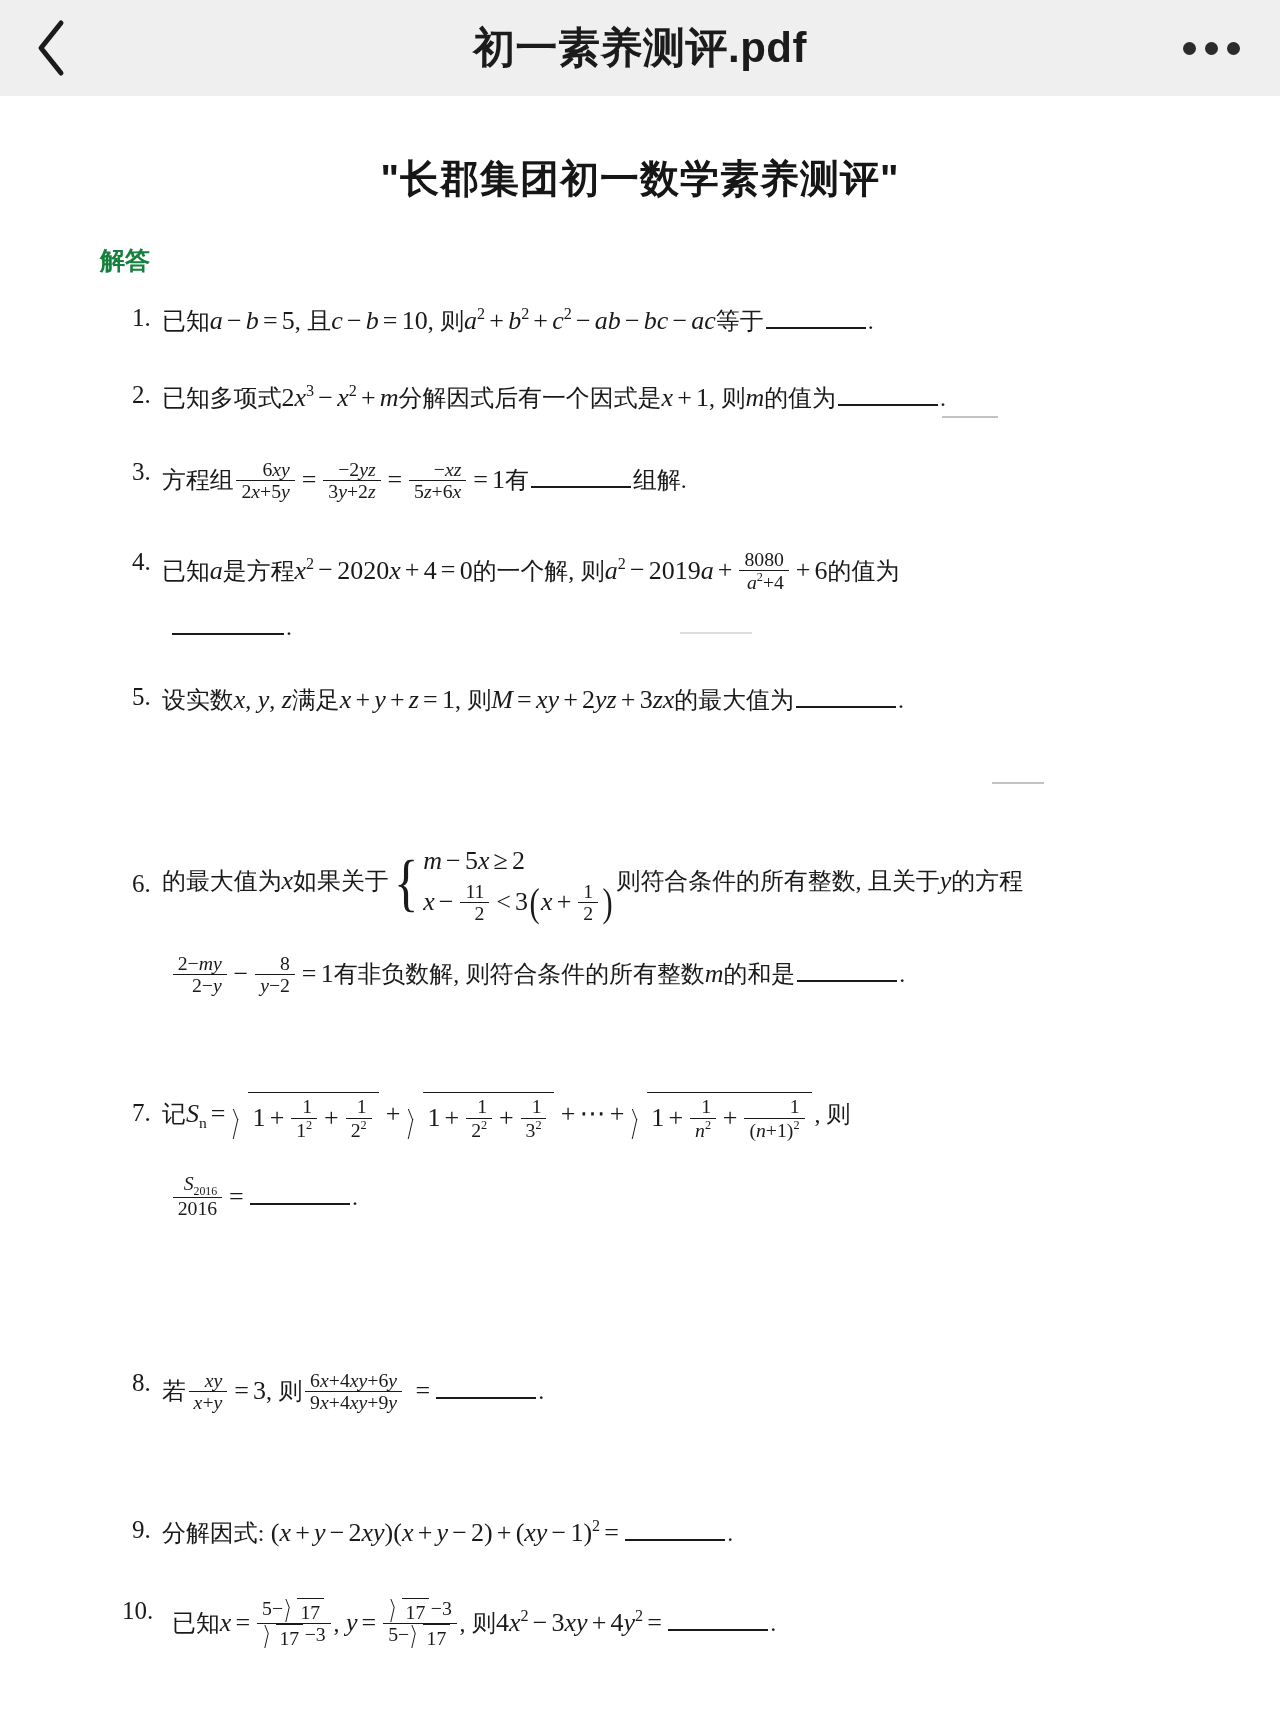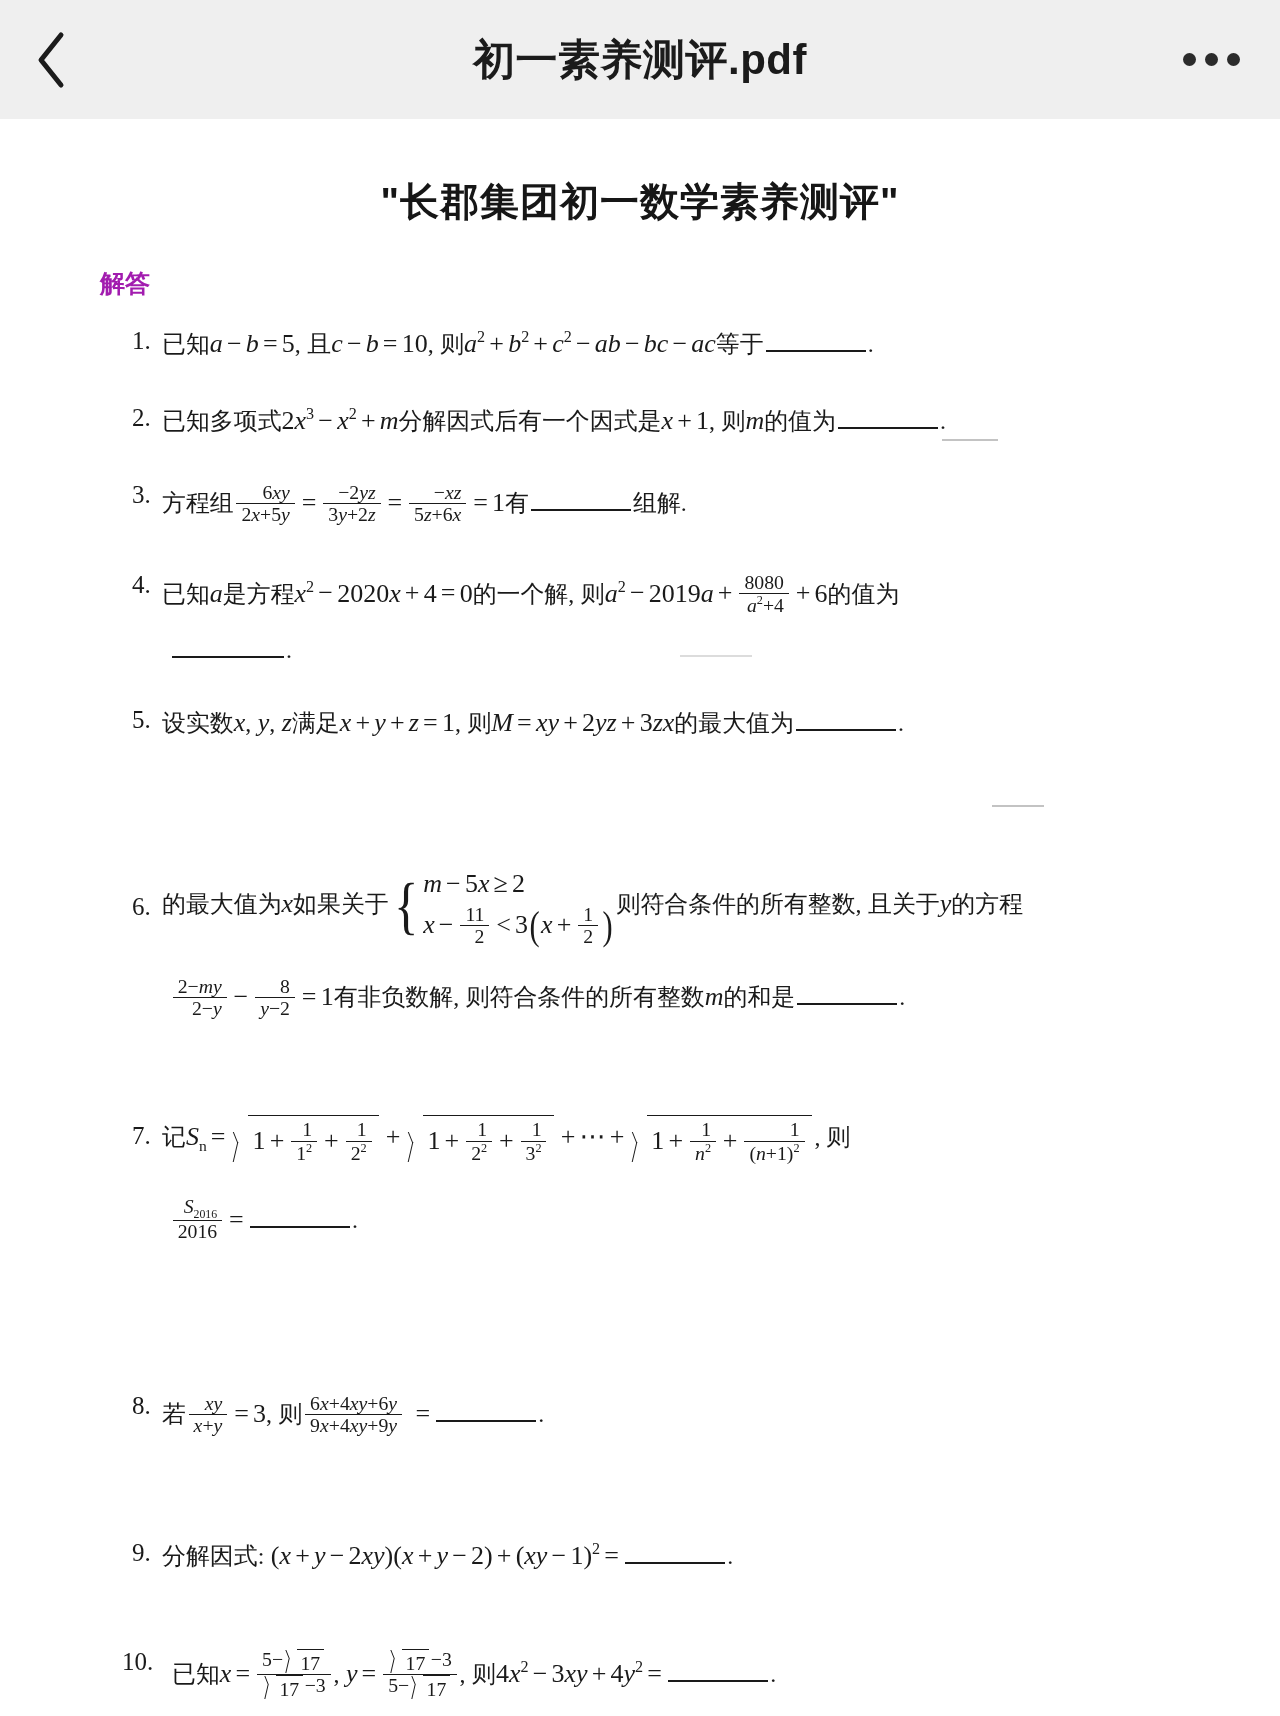--- a/index.html
+++ b/index.html
@@ -6,21 +6,21 @@
   html, body {
     margin: 0; padding: 0;
     width: 1280px;
     background: #ffffff;
     font-family: "Liberation Serif", "DejaVu Serif", serif;
   }
   body { width: 1280px; height: 1716px; overflow: hidden; position: relative; }
 
   
   #appbar {
-    height: 119px;
+    height: 96px;
     background: #efefef;
     display: flex;
     align-items: center;
     padding: 0 34px;
     position: relative;
   }
   #back-btn {
     width: 56px; height: 70px;
     display: flex; align-items: center; justify-content: flex-start;
     cursor: pointer;
@@ -70,21 +70,21 @@
     font-size: 39px;
     color: #161616;
     margin: 56px 0 0 0;
     letter-spacing: 1px;
   }
 
   #section-label {
     font-family: "Liberation Serif", "DejaVu Serif", serif;
     font-size: 25px;
     font-weight: bold;
-    color: #a21caf;
+    color: #15803d;
     margin: 38px 0 0 100px;
   }
 
   .problems { margin: 0; padding: 0; }
 
   .problem {
     position: relative;
     color: #1a1a1a;
     padding: 0 60px 0 130px;
     font-size: 26px;
@@ -294,21 +294,21 @@
       </div>
     </div>
 
     <div class="problem" style="margin-top:104px;">
       <span class="pnum">9.</span>
       <div class="pline" style="padding-left:32px;">
         <span class="cn">分解因式:</span>&nbsp;<span class="mn">(</span><span class="mi">x</span><span class="op">+</span><span class="mi">y</span><span class="op">−</span><span class="mn">2</span><span class="mi">xy</span><span class="mn">)(</span><span class="mi">x</span><span class="op">+</span><span class="mi">y</span><span class="op">−</span><span class="mn">2</span><span class="mn">)</span><span class="op">+</span><span class="mn">(</span><span class="mi">xy</span><span class="op">−</span><span class="mn">1</span><span class="mn">)</span><sup class="en">2</sup><span class="op">=</span><span class="blank"></span><span class="cn">.</span>
       </div>
     </div>
 
-    <div class="problem" style="margin-top:80px;">
+    <div class="problem" style="margin-top:52px;">
       <span class="pnum" style="left:122px;">10.</span>
       <div class="pline" style="padding-left:42px;">
         <span class="cn">已知</span><span class="mi">x</span><span class="op">=</span><span class="frac"><span class="num"><span class="mn">5</span>−<span class="sqrt"><span class="rad"><span class="mn">17</span></span></span></span><span class="den"><span class="sqrt"><span class="rad"><span class="mn">17</span></span></span>−<span class="mn">3</span></span></span><span class="cn">,</span>&nbsp;<span class="mi">y</span><span class="op">=</span><span class="frac"><span class="num"><span class="sqrt"><span class="rad"><span class="mn">17</span></span></span>−<span class="mn">3</span></span><span class="den"><span class="mn">5</span>−<span class="sqrt"><span class="rad"><span class="mn">17</span></span></span></span></span><span class="cn">,</span>&nbsp;<span class="cn">则</span><span class="mn">4</span><span class="mi">x</span><sup class="en">2</sup><span class="op">−</span><span class="mn">3</span><span class="mi">xy</span><span class="op">+</span><span class="mn">4</span><span class="mi">y</span><sup class="en">2</sup><span class="op">=</span><span class="blank"></span><span class="cn">.</span>
       </div>
     </div>
 
   </div>
 
   <div class="artifact" style="left:942px; top:320px; width:56px;"></div>
   <div class="artifact" style="left:680px; top:536px; width:72px; opacity:0.5;"></div>

